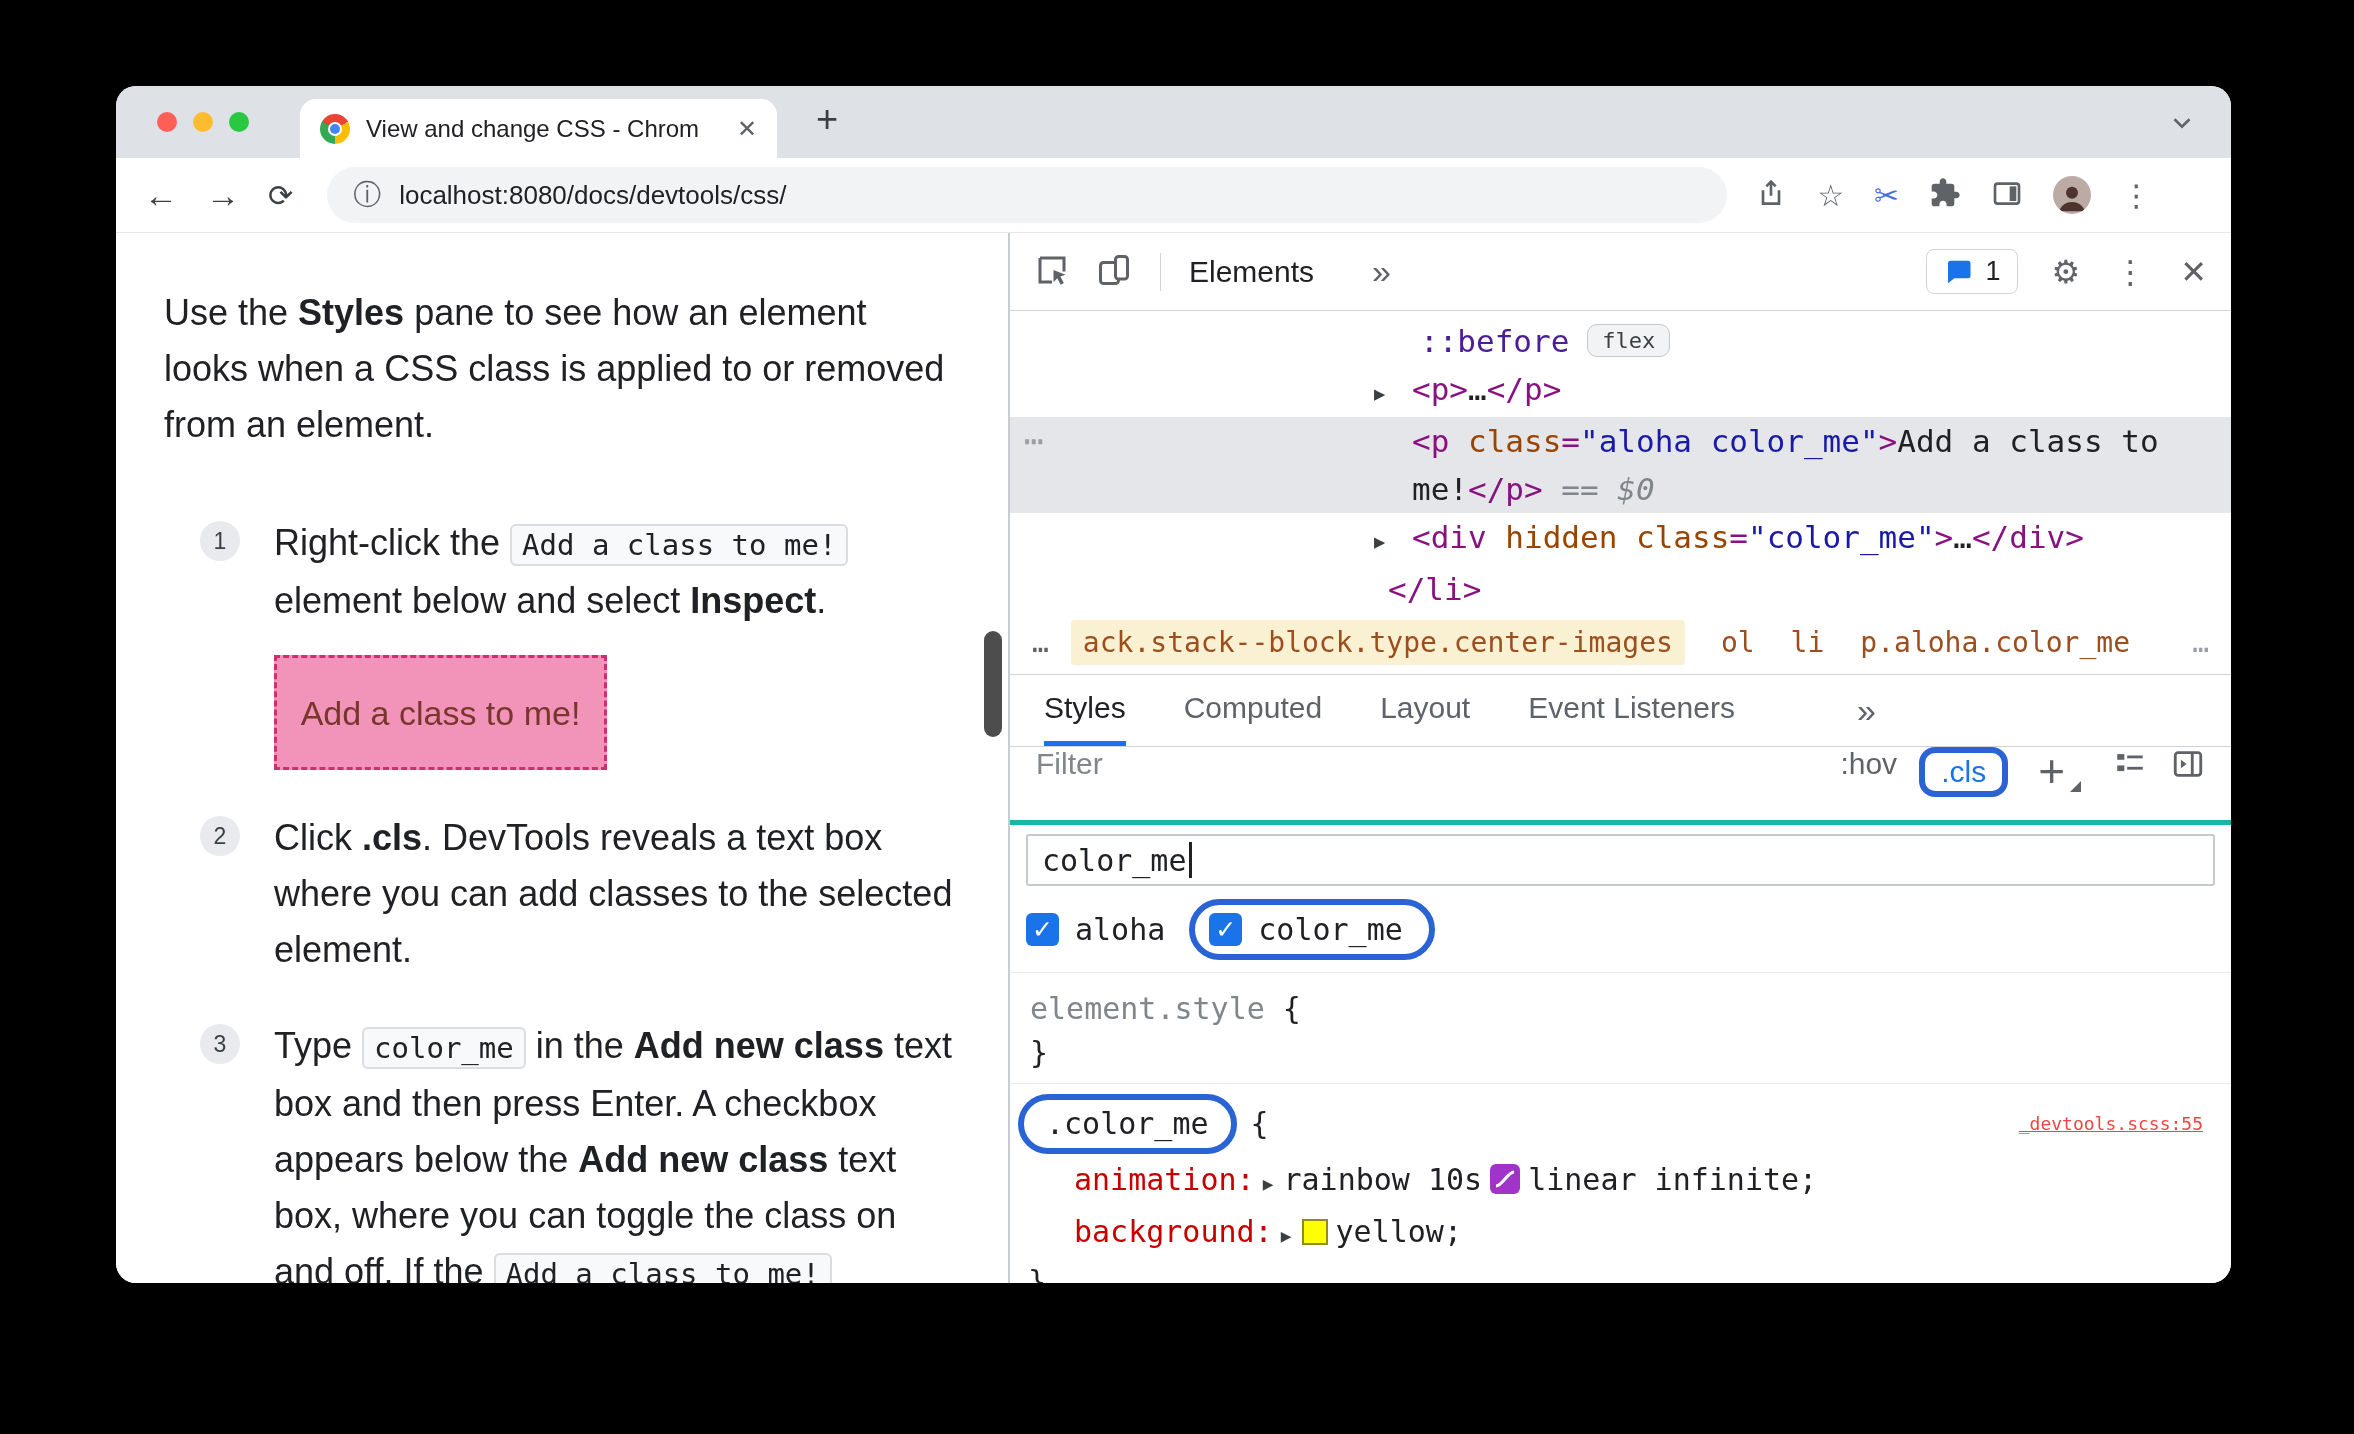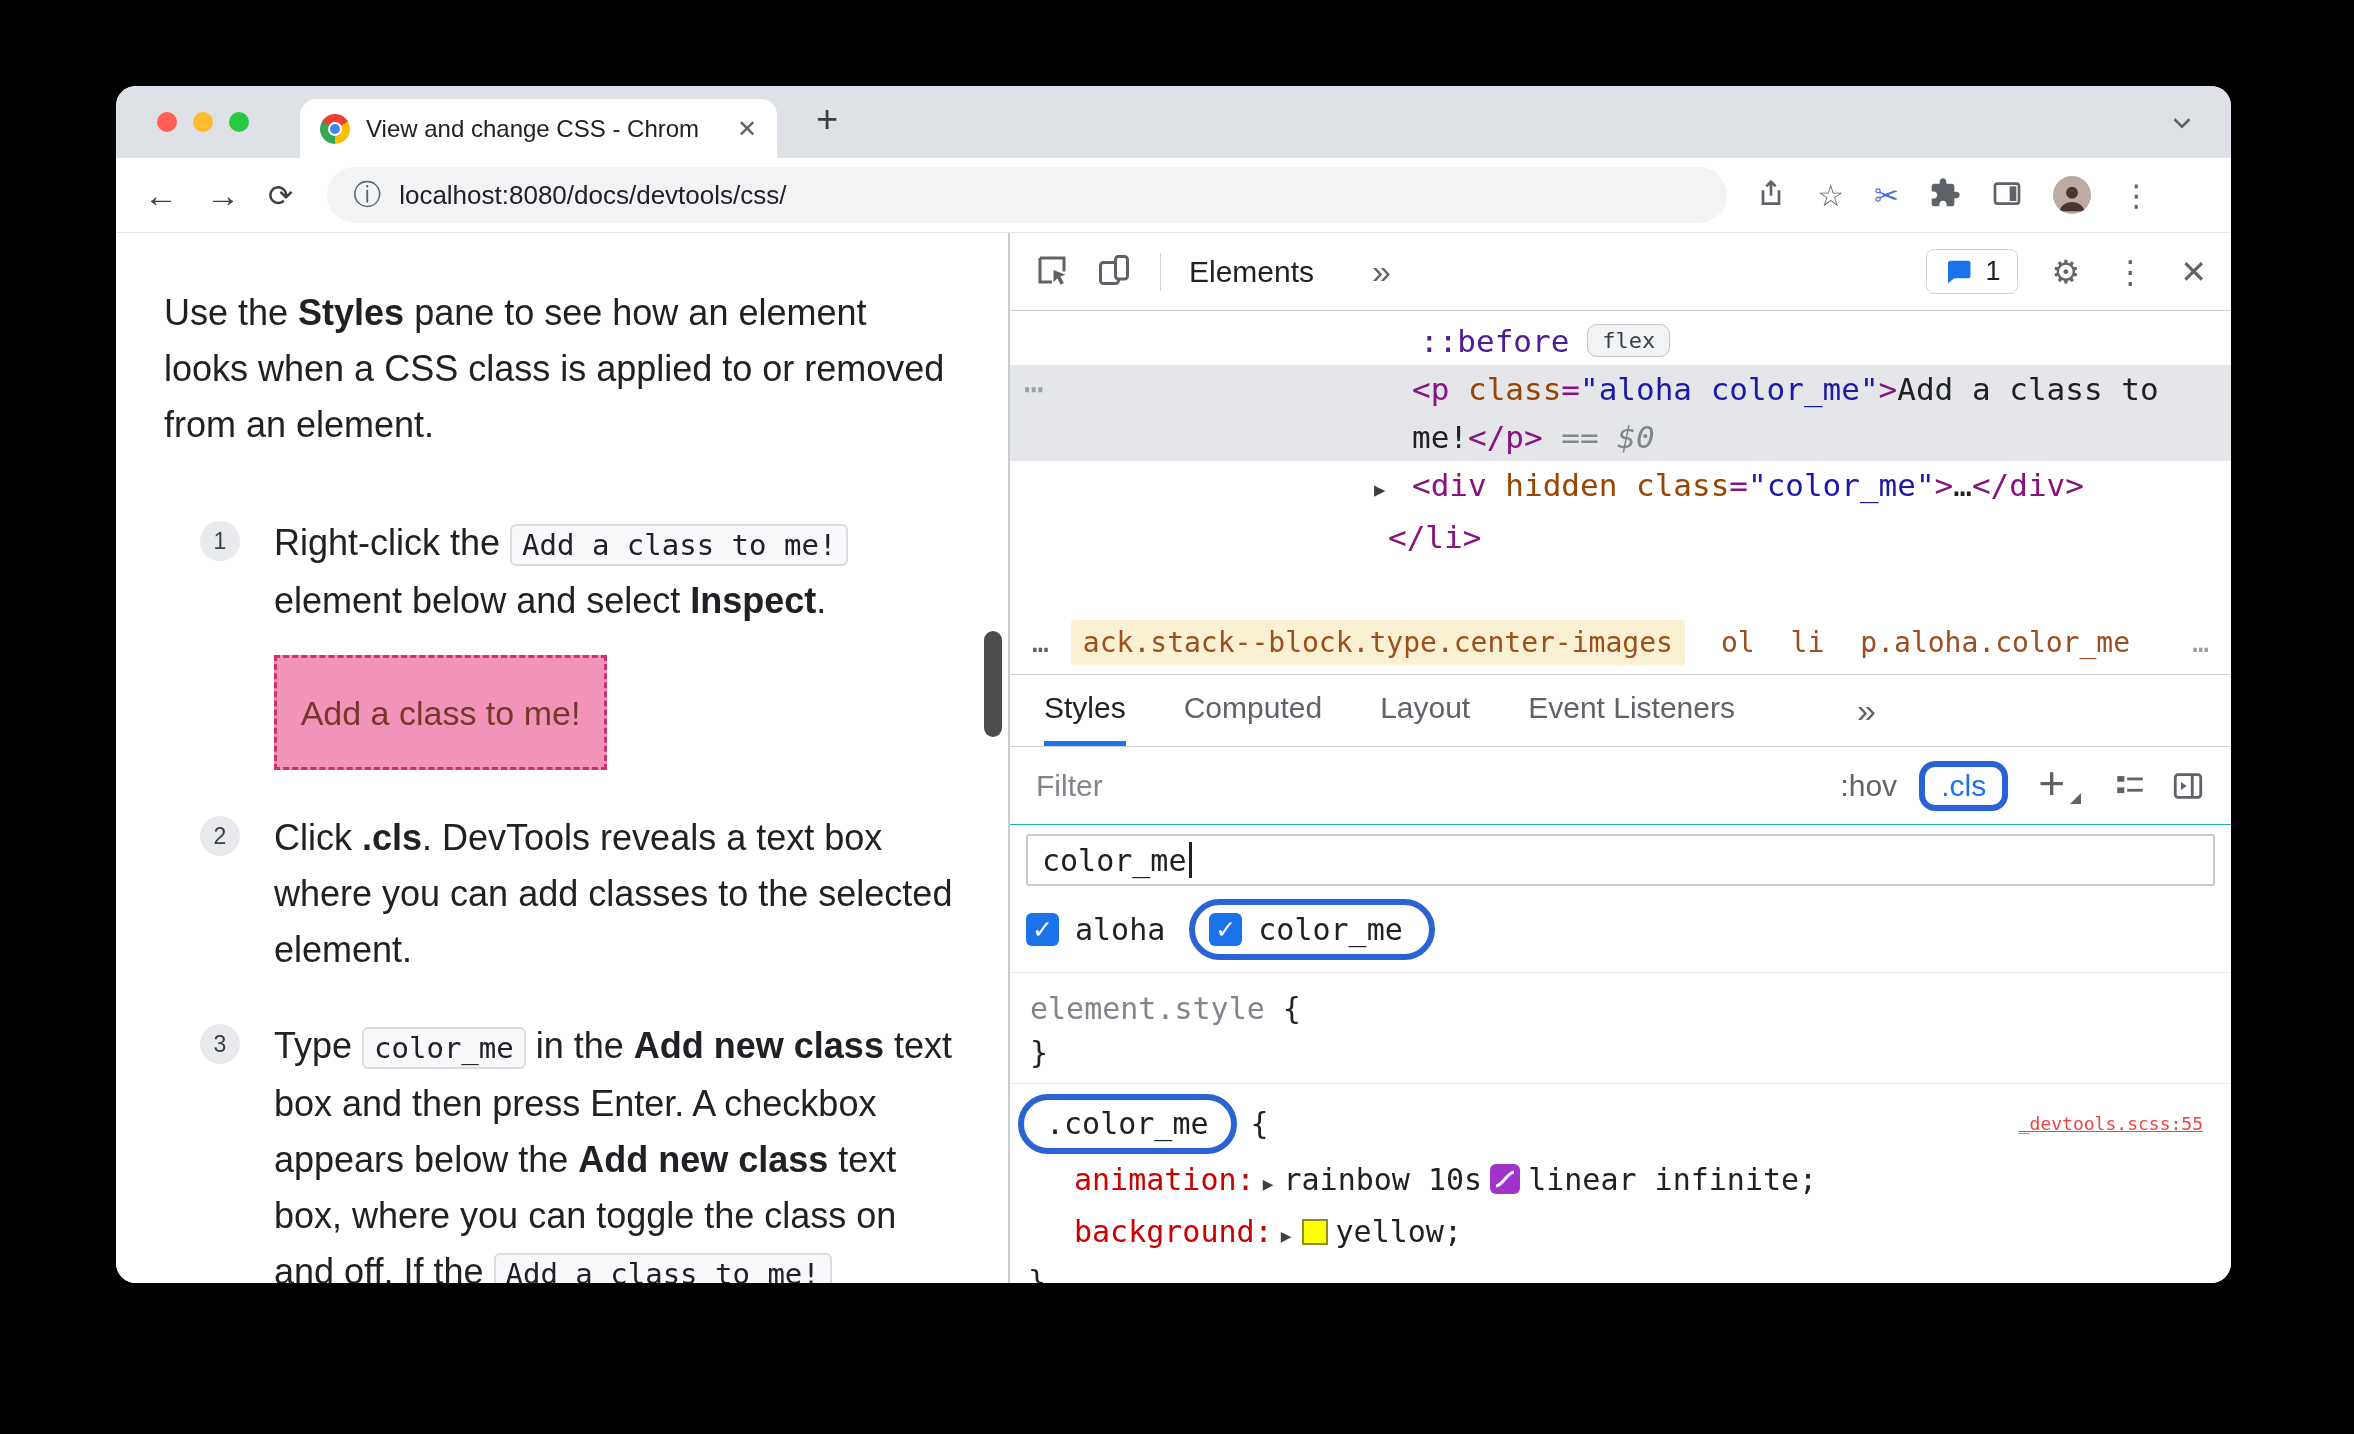--- a/index.html
+++ b/index.html
@@ -95,21 +95,21 @@
   .crumb-ell-r { margin-left: auto; color: #9aa0a6; }
 
   
   .styles-tabs { height: 72px; flex: none; display: flex; align-items: stretch; border-bottom: 1px solid #d0d3d6;
                  font-size: 30px; color: #5f6368; padding: 0 34px; }
   .s-tab { display: flex; align-items: center; margin-right: 58px; border-bottom: 5px solid transparent; }
   .s-tab.active { color: #202124; border-bottom-color: #1a73e8; }
   .s-more { display: flex; align-items: center; margin-left: 64px; font-size: 34px; }
 
   
-  .filter-row { height: 78px; flex: none; display: flex; align-items: center; border-bottom: 1px solid #14b8a6; padding: 0 26px; }
+  .filter-row { height: 78px; flex: none; display: flex; align-items: flex-start; border-bottom: 5px solid #14b8a6; padding: 0 26px; }
   .filter-input { border: none; outline: none; flex: 1; font-size: 30px; color: #202124; font-family: "Liberation Sans", sans-serif; min-width: 0; }
   .filter-input::placeholder { color: #80868b; }
   .hov { font-size: 30px; color: #5f6368; margin-right: 22px; }
   .cls-pill { border: 6px solid #2a63d4; border-radius: 16px; padding: 2px 16px; color: #1a73e8; font-size: 30px; margin-right: 18px; }
   .add-btn { font-size: 46px; color: #5f6368; font-weight: 300; margin: 0 24px 0 12px; position: relative; top: -3px; }
   .add-btn::after { content: ""; position: absolute; right: -16px; bottom: 6px;
                     border-left: 11px solid transparent; border-bottom: 11px solid #5f6368; }
   .f-icon { margin-left: 24px; display: flex; }
 
   
@@ -267,20 +267,21 @@
               <span class="console-count">1</span>
             </span>
             <span class="dticon">⚙</span>
             <span class="dticon">⋮</span>
             <span class="dticon">✕</span>
           </div>
         </div>
 
         <div class="dom">
           <div class="dom-line" style="padding-left:410px"><span class="pseudoc">::before</span><span class="flex-badge">flex</span></div>
+          <div class="dom-line" style="padding-left:364px"><span class="expand">▶</span><span class="tagc">&lt;p&gt;</span><span>…</span><span class="tagc">&lt;/p&gt;</span></div>
           <div class="dom-selected">
             <span class="dom-dots">⋯</span>
             <div class="dom-line" style="padding-left:402px"><span class="tagc">&lt;p</span><span class="attrc"> class</span><span class="tagc">=</span><span class="valc">"aloha color_me"</span><span class="tagc">&gt;</span><span>Add a class to</span></div>
             <div class="dom-line" style="padding-left:402px"><span>me!</span><span class="tagc">&lt;/p&gt;</span><span class="metac"> == </span><span class="metac-i">$0</span></div>
           </div>
           <div class="dom-line" style="padding-left:364px"><span class="expand">▶</span><span class="tagc">&lt;div</span><span class="attrc"> hidden</span><span class="attrc"> class</span><span class="tagc">=</span><span class="valc">"color_me"</span><span class="tagc">&gt;</span><span>…</span><span class="tagc">&lt;/div&gt;</span></div>
           <div class="dom-line" style="padding-left:378px"><span class="tagc">&lt;/li&gt;</span></div>
         </div>
 
         <div class="crumbs">

